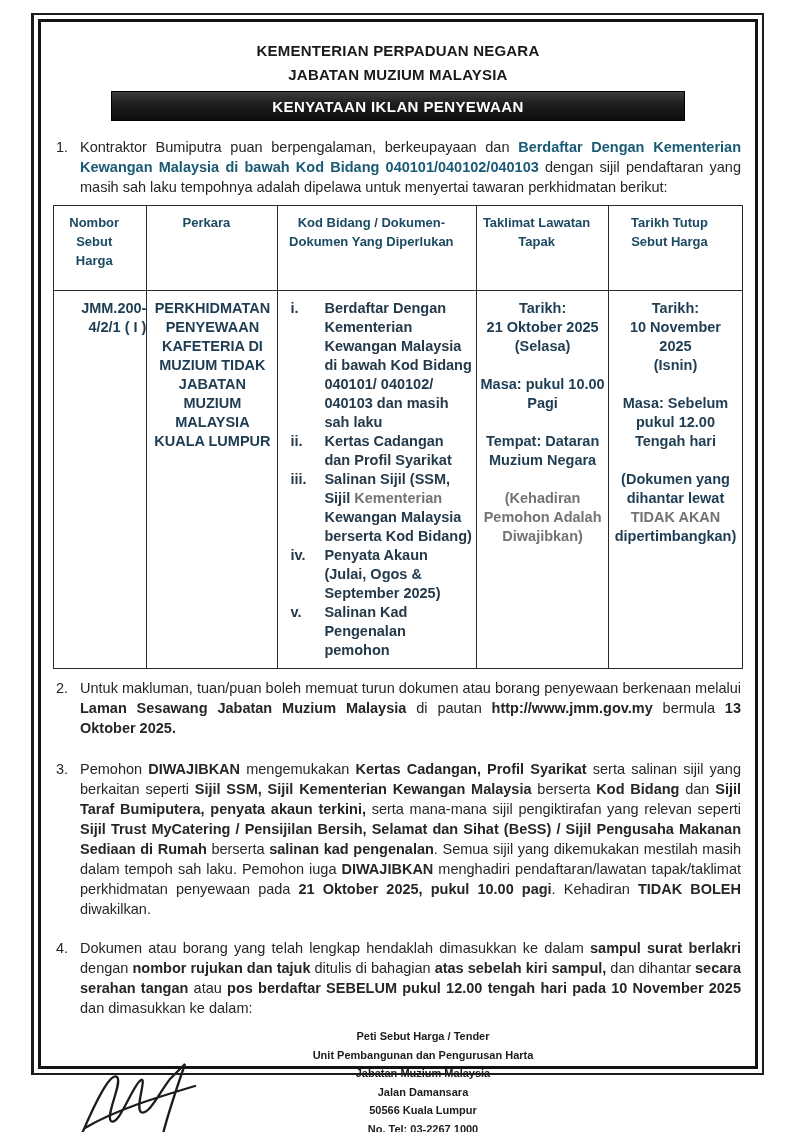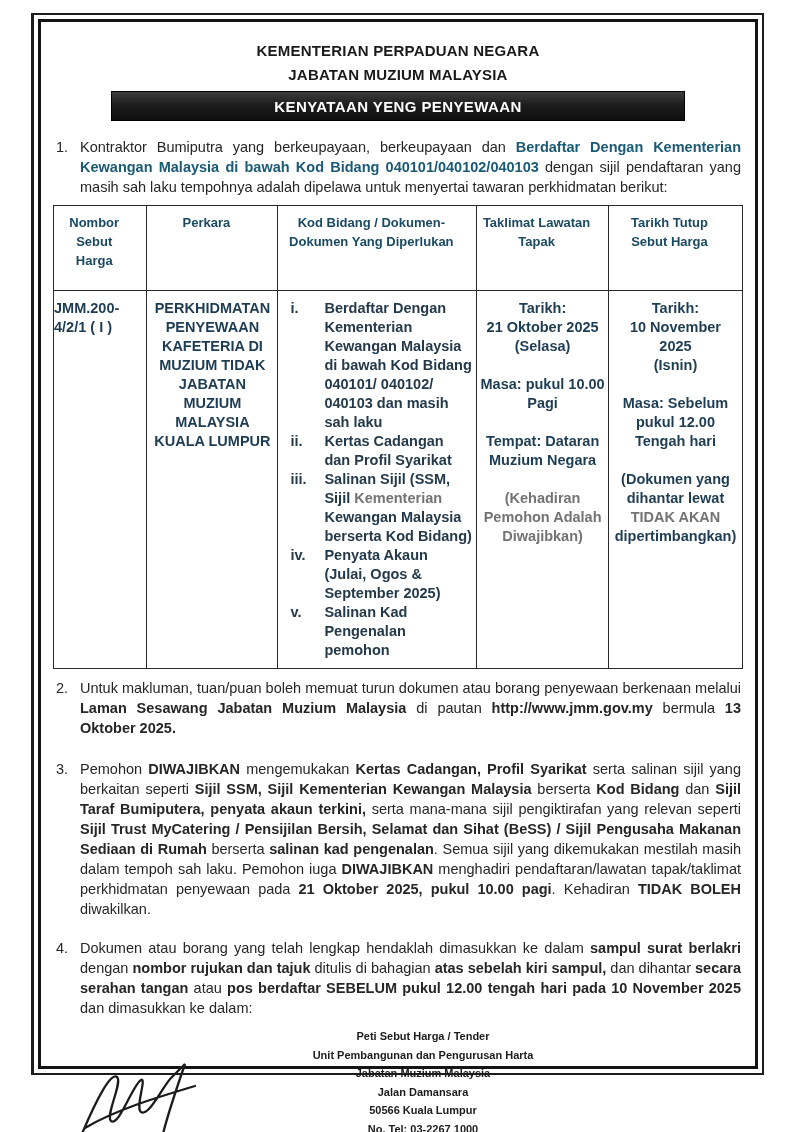--- a/index.html
+++ b/index.html
@@ -19,21 +19,21 @@
   .para { display:flex; margin-top:14px; font-size:14.5px; color:#262626; line-height:20px; }
   .para .pnum { width:27px; flex:0 0 27px; padding-left:3px; }
   .para .ptxt { flex:1; text-align:justify; padding-right:2px; }
   .b  { font-weight:bold; }
   .t  { color:#737373; }
   .bt { font-weight:bold; color:#1a5a74; }
 
   table.grid { border-collapse:collapse; margin:8px auto 0 auto; table-layout:fixed; }
   table.grid th, table.grid td { border:1.6px solid #2a2a2a; vertical-align:top; }
   table.grid th { color:#1b4a63; font-size:13px; font-weight:bold; padding:7px 15px 20px 3px; line-height:19px; }
-  td.c-nombor { width:98px;  text-align:left; font-weight:bold; color:#1e3c52; font-size:14.5px; line-height:19px; padding-top:8px; }
+  td.c-nombor { width:98px;  text-align:right; font-weight:bold; color:#1e3c52; font-size:14.5px; line-height:19px; padding-top:8px; }
   td.c-perkara{ width:133px; text-align:center; font-weight:bold; color:#1e3c52; font-size:14.5px; line-height:19px; padding:8px 2px; }
   td.c-dok    { width:210px; padding:8px 2px 8px 6px; }
   td.c-tak    { width:140px; text-align:center; font-weight:bold; color:#1e3c52; font-size:14.5px; line-height:19px; padding:8px 3px; }
   td.c-tutup  { width:135px; text-align:center; font-weight:bold; color:#1e3c52; font-size:14.5px; line-height:19px; padding:8px 3px; }
   .dok-item { display:flex; font-weight:bold; color:#24394a; font-size:14.5px; line-height:19px; }
   .dok-item .ri { flex:0 0 40px; padding-left:6px; }
   .dok-item .rt { flex:1; padding-right:2px; }
   .cell-gap { height:19px; }
 
   .addr { text-align:center; font-weight:bold; color:#1c1c1c; font-size:11px; line-height:18.5px; margin-top:9px; padding-left:50px; }
@@ -47,26 +47,26 @@
 </head>
 <body>
 
 <div class="page">
   <div class="frame-outer">
     <div class="frame-inner">
 
       <div class="center hdr-line">KEMENTERIAN PERPADUAN NEGARA</div>
       <div class="center hdr-line" style="margin-top:3px">JABATAN MUZIUM MALAYSIA</div>
       <div class="banner">
-        <span>KENYATAAN YENG PENYEWAAN</span>
+        <span>KENYATAAN IKLAN PENYEWAAN</span>
       </div>
 
       <div class="para" style="margin-top:16px">
         <div class="pnum">1.</div>
-        <div class="ptxt"><span>Kontraktor Bumiputra yang berkeupayaan, berkeupayaan dan </span><span class="bt">Berdaftar Dengan Kementerian Kewangan Malaysia di bawah Kod Bidang 040101/040102/040103</span><span> dengan sijil pendaftaran yang masih sah laku tempohnya adalah dipelawa untuk menyertai tawaran perkhidmatan berikut:</span></div>
+        <div class="ptxt"><span>Kontraktor Bumiputra puan berpengalaman, berkeupayaan dan </span><span class="bt">Berdaftar Dengan Kementerian Kewangan Malaysia di bawah Kod Bidang 040101/040102/040103</span><span> dengan sijil pendaftaran yang masih sah laku tempohnya adalah dipelawa untuk menyertai tawaran perkhidmatan berikut:</span></div>
       </div>
 
       <table class="grid">
         <colgroup>
             <col style="width:98px">
             <col style="width:133px">
             <col style="width:210px">
             <col style="width:140px">
             <col style="width:135px">
           </colgroup>

